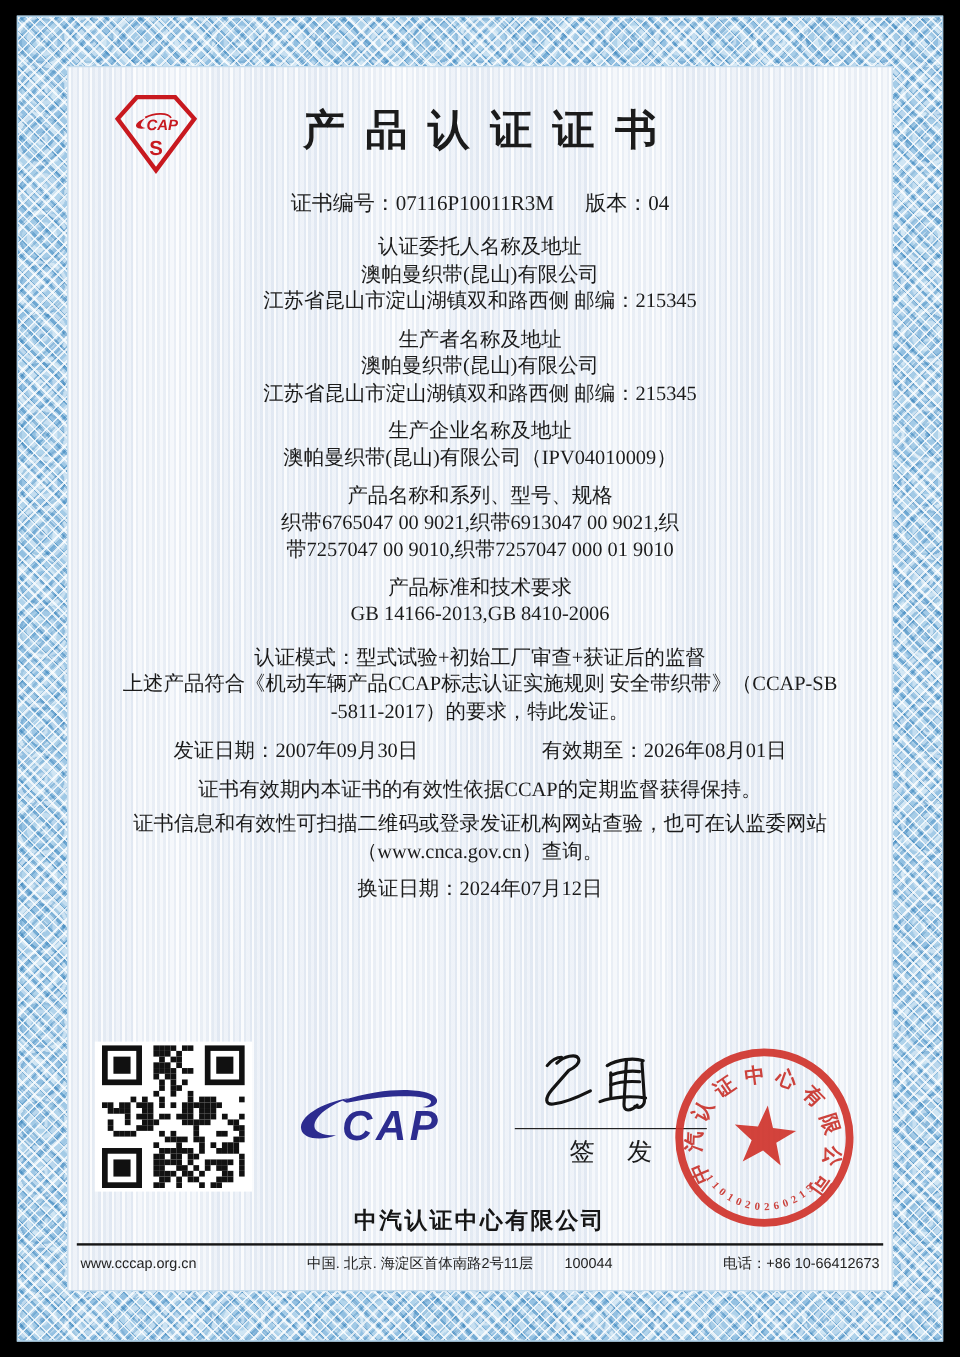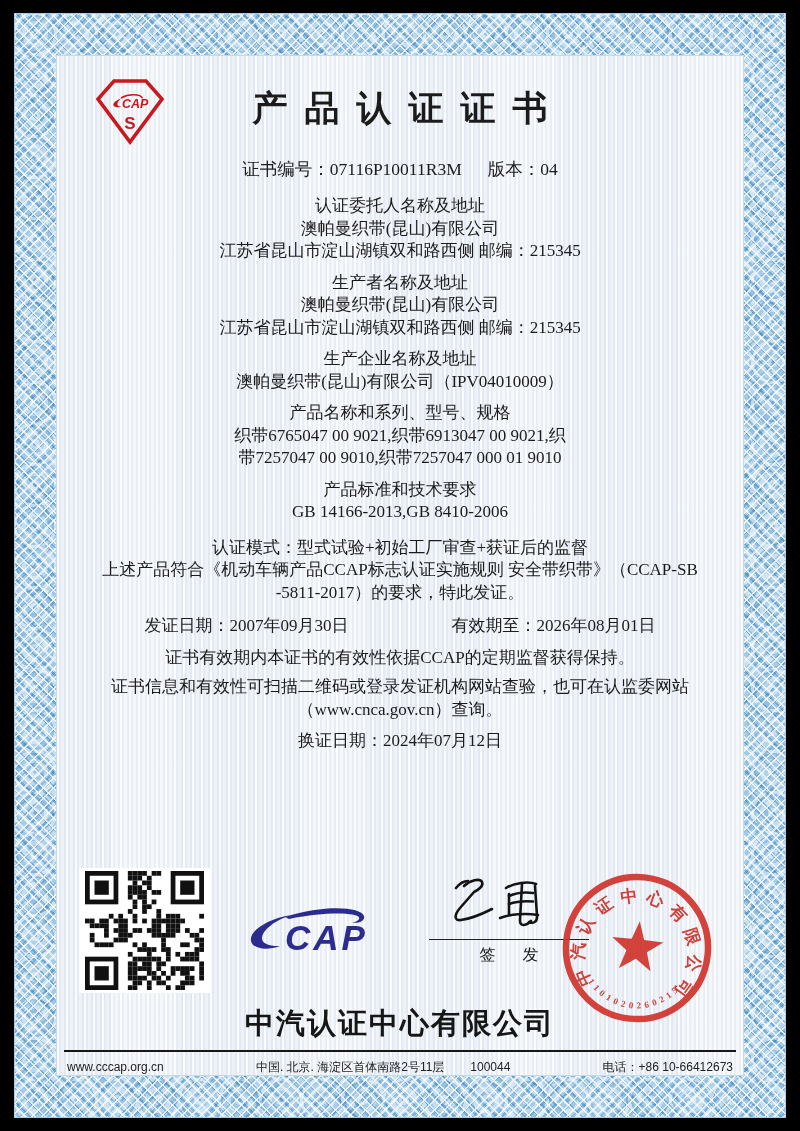--- a/index.html
+++ b/index.html
@@ -34,25 +34,25 @@
   .validity-note{margin-top:9px;}
   .query-note{margin-top:7px;}
   .renewal-line{margin-top:9px;}
   
   .badge{position:absolute;left:38px;top:22px;}
   
   .qr{position:absolute;left:22px;top:812px;width:131px;height:125px;background:#ffffff;display:flex;align-items:center;justify-content:center;}
   .ccap-logo{position:absolute;left:176px;top:846px;}
   .sig{position:absolute;left:352px;top:816px;width:200px;text-align:center;}
   .sig-rule{border-top:1.6px solid #222;margin:1px 20px 5px;}
-  .sig-label{font-size:16px;letter-spacing:27px;padding-left:27px;}
+  .sig-label{font-size:21px;letter-spacing:27px;padding-left:27px;}
   .seal{position:absolute;left:500px;top:812px;width:160px;height:160px;opacity:.9;transform:rotate(6deg);z-index:5;}
   .seal-ch{fill:#c92f28;font-weight:bold;font-family:"Liberation Serif","DejaVu Serif",serif;}
   .footer{position:absolute;left:0;right:0;top:948px;text-align:center;}
-  .footer-company{font-family:"Liberation Sans","DejaVu Sans",sans-serif;font-size:29px;font-weight:600;letter-spacing:2px;color:#161616;}
+  .footer-company{font-family:"Liberation Sans","DejaVu Sans",sans-serif;font-size:19px;font-weight:600;letter-spacing:2px;color:#161616;}
   .footer-rule{border-top:2px solid #161616;margin:6px 7px 0;}
   .footer-row{display:flex;justify-content:space-between;align-items:baseline;padding:7px 10px 0;font-size:12px;font-family:"Liberation Sans","DejaVu Sans",sans-serif;color:#222;}
   .footer-addr .pc{display:inline-block;margin-left:26px;}
 </style>
 </head>
 <body>
 
 <div class="cert">
   <div class="lace">
     <div class="inner">

